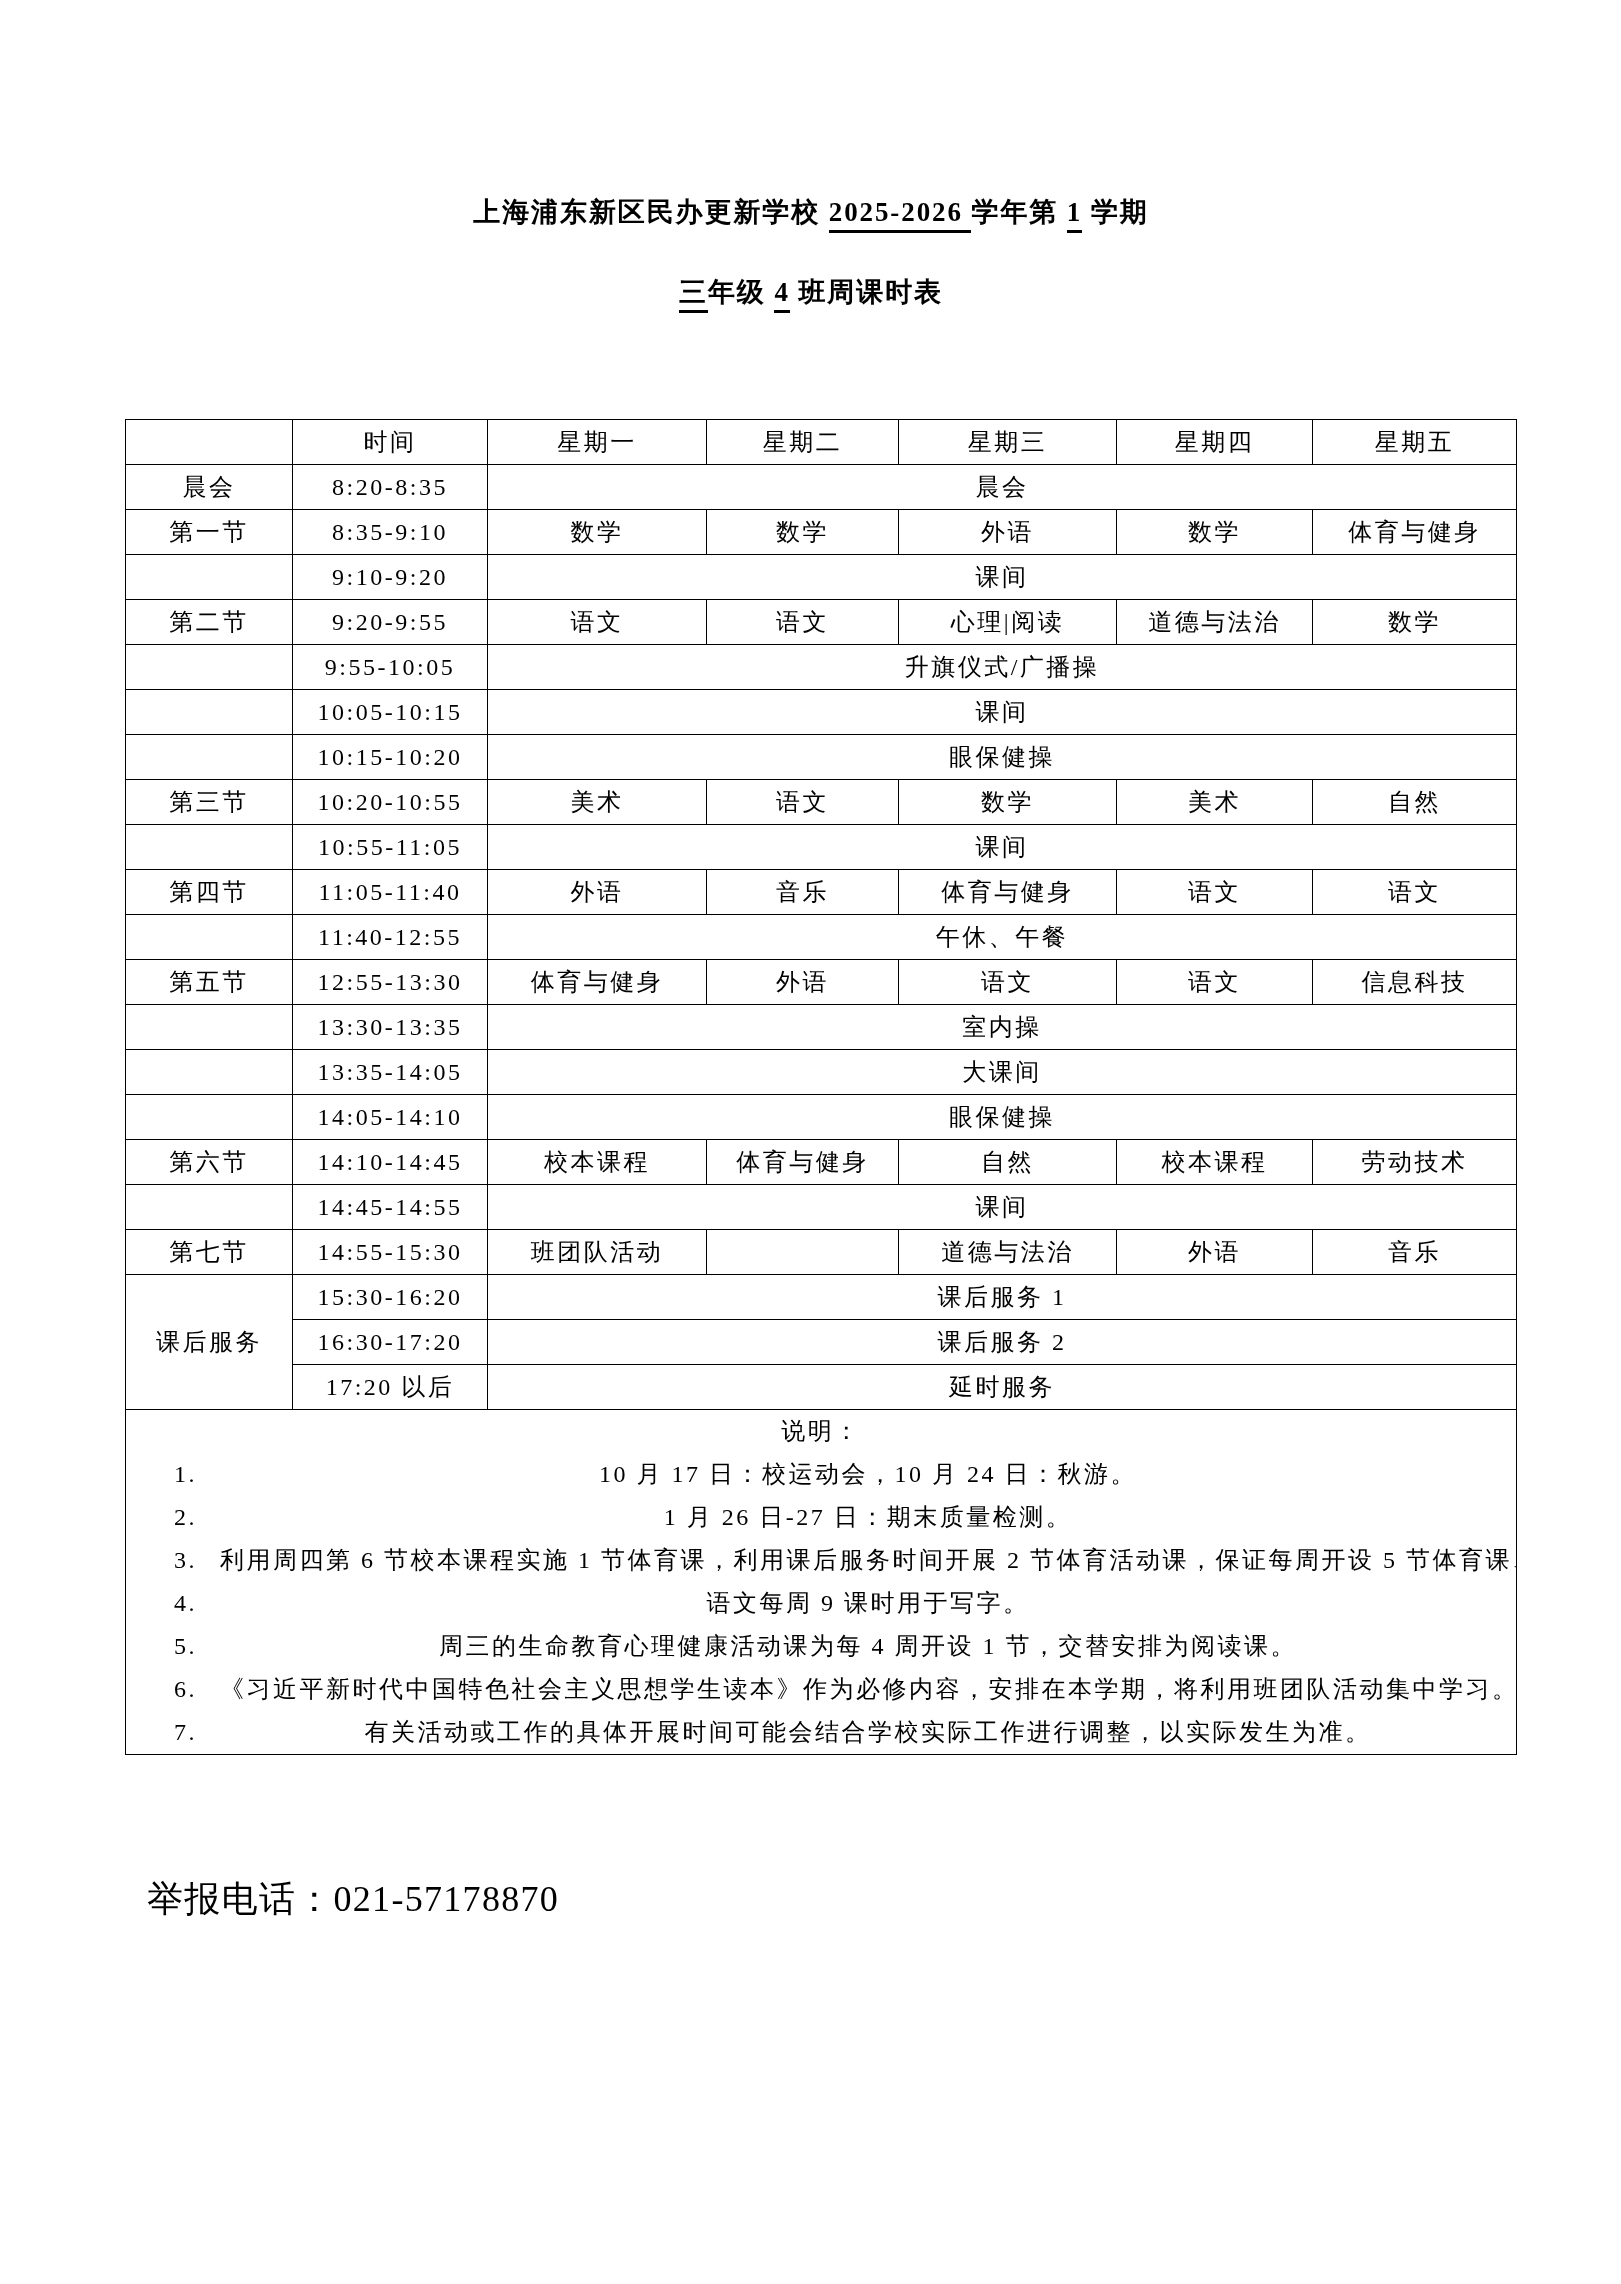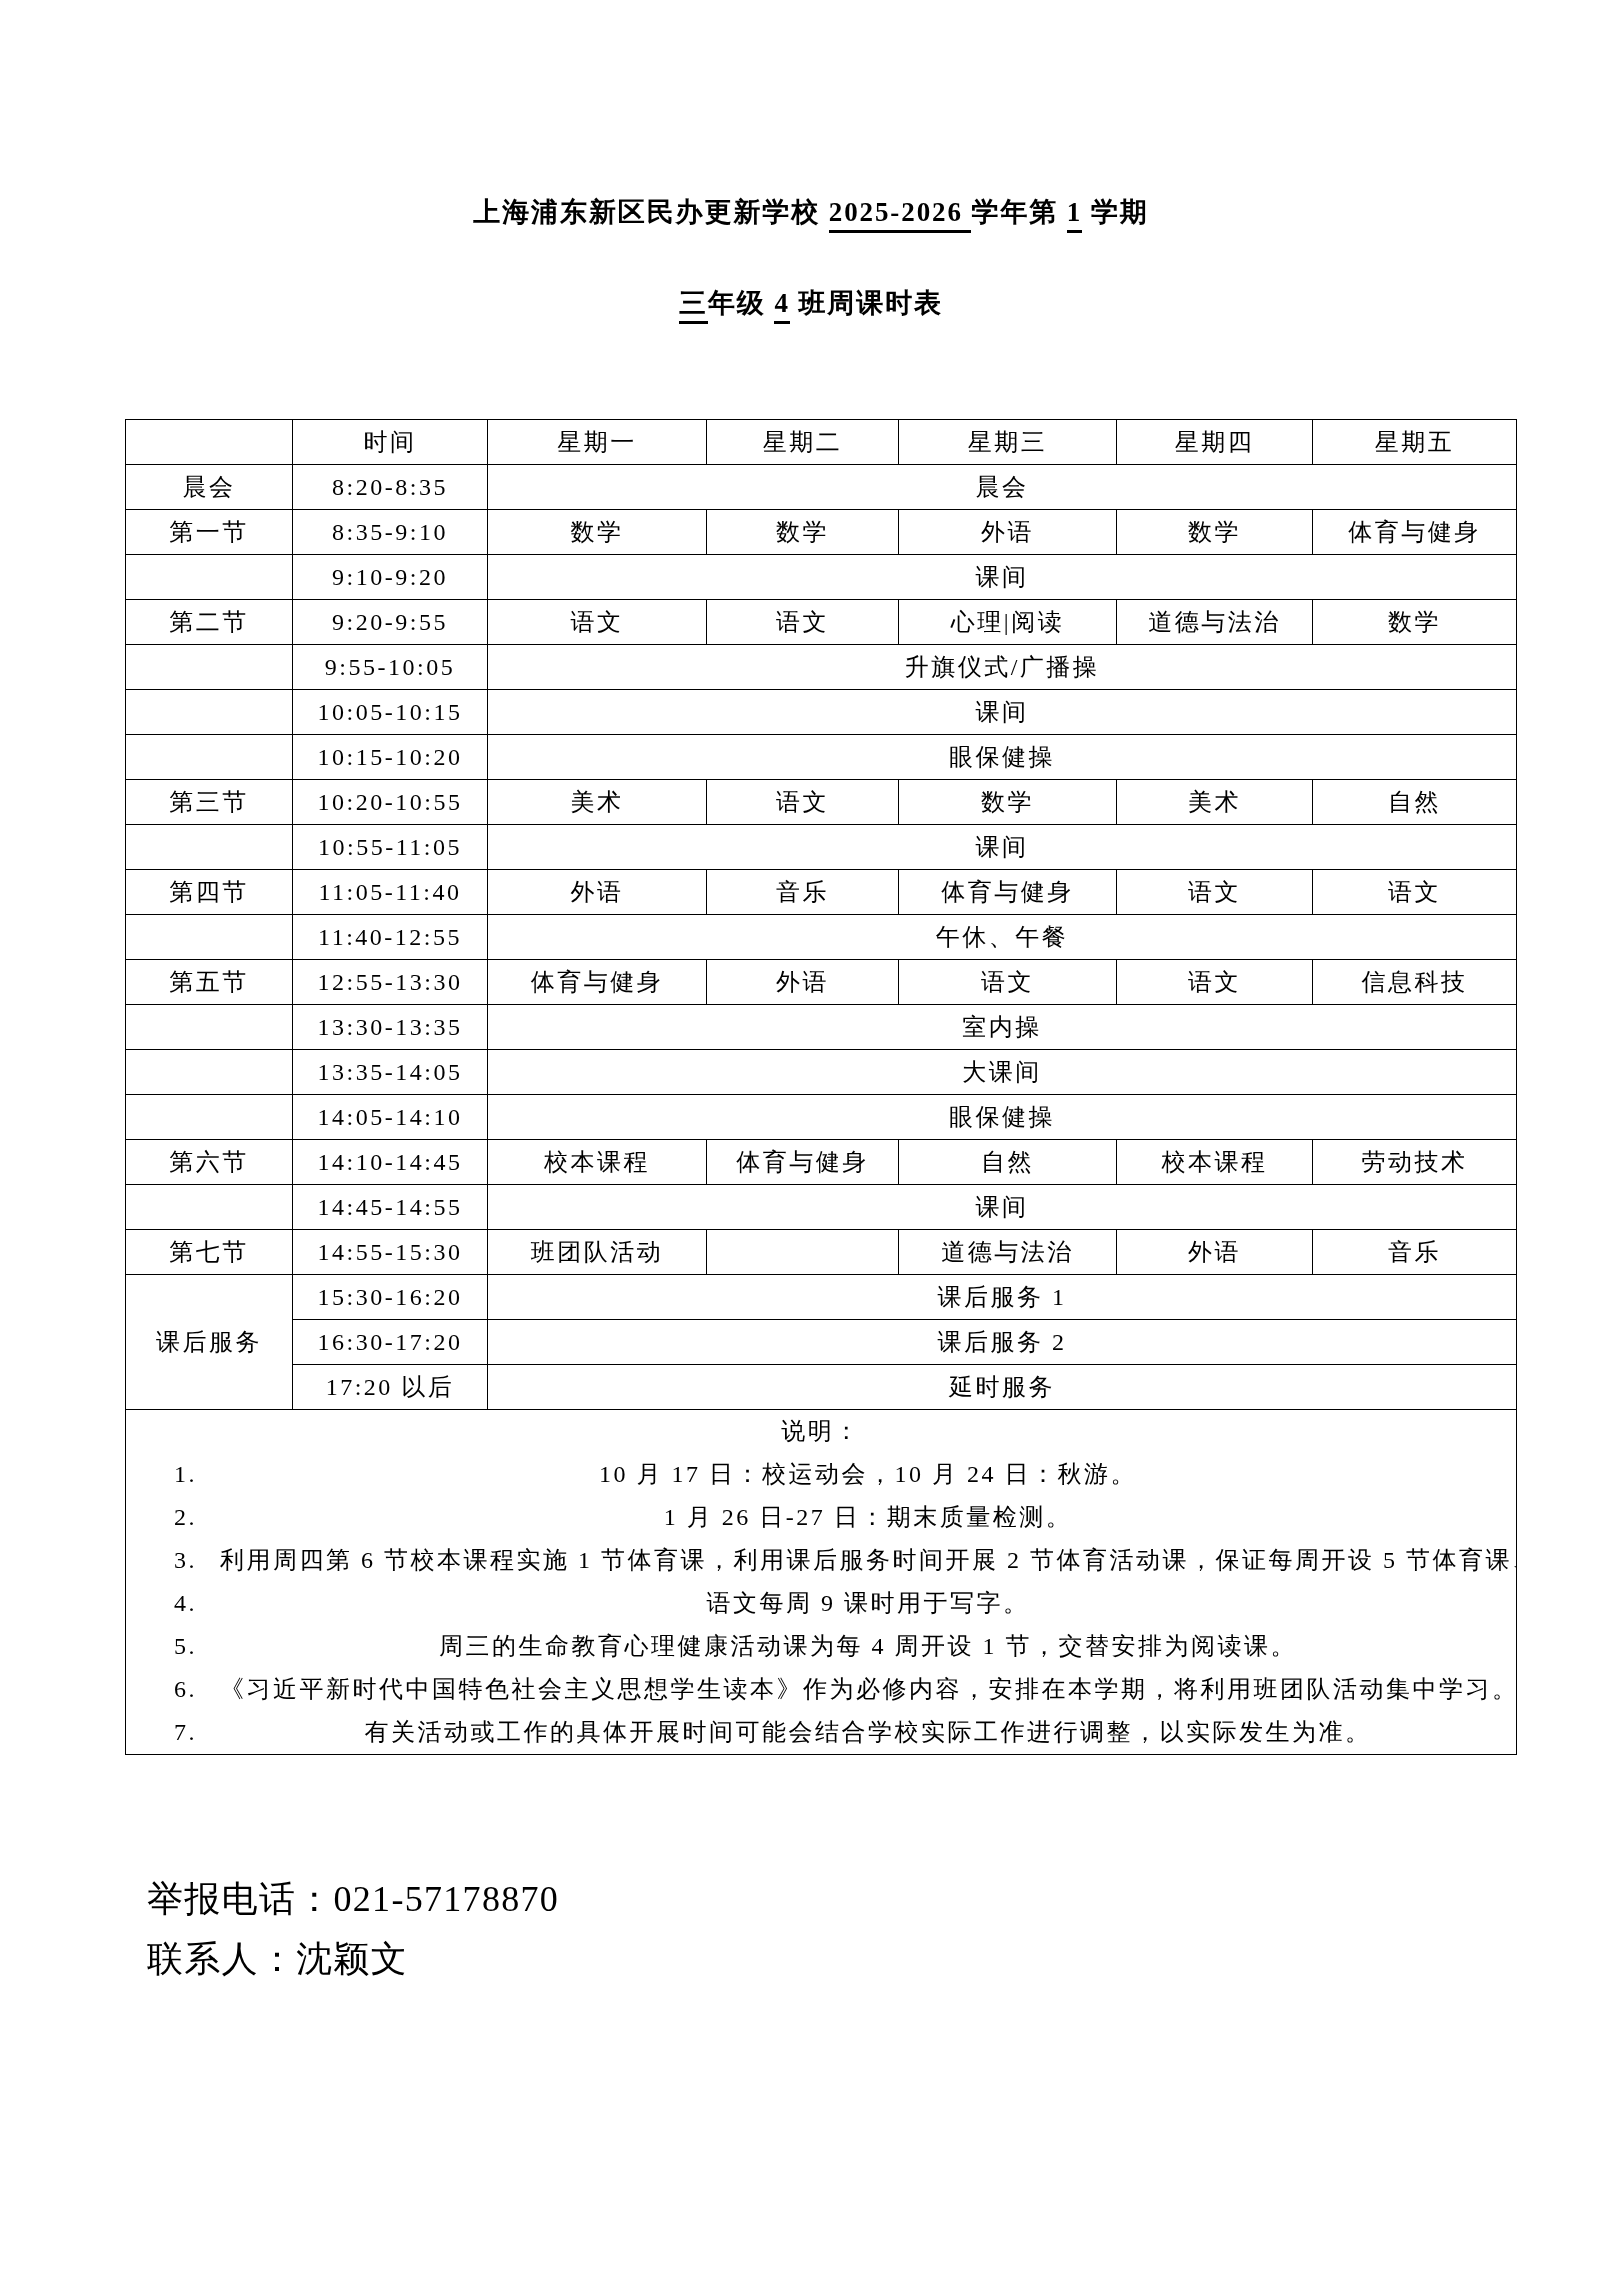--- a/index.html
+++ b/index.html
@@ -6,21 +6,21 @@
   body {
     width:1622px; height:2284px; background:#ffffff; color:#000;
     font-family:"Liberation Serif","DejaVu Serif",serif;
     position:relative;
   }
   .title-line {
     position:absolute; left:0; width:1622px; text-align:center;
     font-size:27px; font-weight:bold; letter-spacing:1.9px; white-space:nowrap;
   }
   .title-line1 { top:194px; }
-  .title-line2 { top:285px; }
+  .title-line2 { top:274px; }
   .u { border-bottom:3.1px solid #000; padding-bottom:3.1px; }
 
   table.schedule {
     position:absolute; left:125px; top:419px; width:1390px;
     border-collapse:collapse; table-layout:fixed;
     border:1.9px solid #000;
   }
   table.schedule th, table.schedule td {
     border:1.3px solid #000; border-top-width:1.9px; border-bottom-width:1.9px;
     padding:0; height:44px; text-align:center; vertical-align:middle;
@@ -230,18 +230,17 @@
       <div class="note"><span class="note-num">5.</span><span>周三的生命教育心理健康活动课为每 4 周开设 1 节，交替安排为阅读课。</span></div>
       <div class="note"><span class="note-num">6.</span><span>《习近平新时代中国特色社会主义思想学生读本》作为必修内容，安排在本学期，将利用班团队活动集中学习。</span></div>
       <div class="note"><span class="note-num">7.</span><span>有关活动或工作的具体开展时间可能会结合学校实际工作进行调整，以实际发生为准。</span></div>
     </td>
   </tr>
 </tbody>
   </table>
 
 <div class="footer-col footer-left">
   <div>举报电话：021-57178870</div>
-  <div>联系人：沈颖文</div>
 </div>
 
 <div class="footer-col footer-right">
 </div>
 
 
 </body></html>

